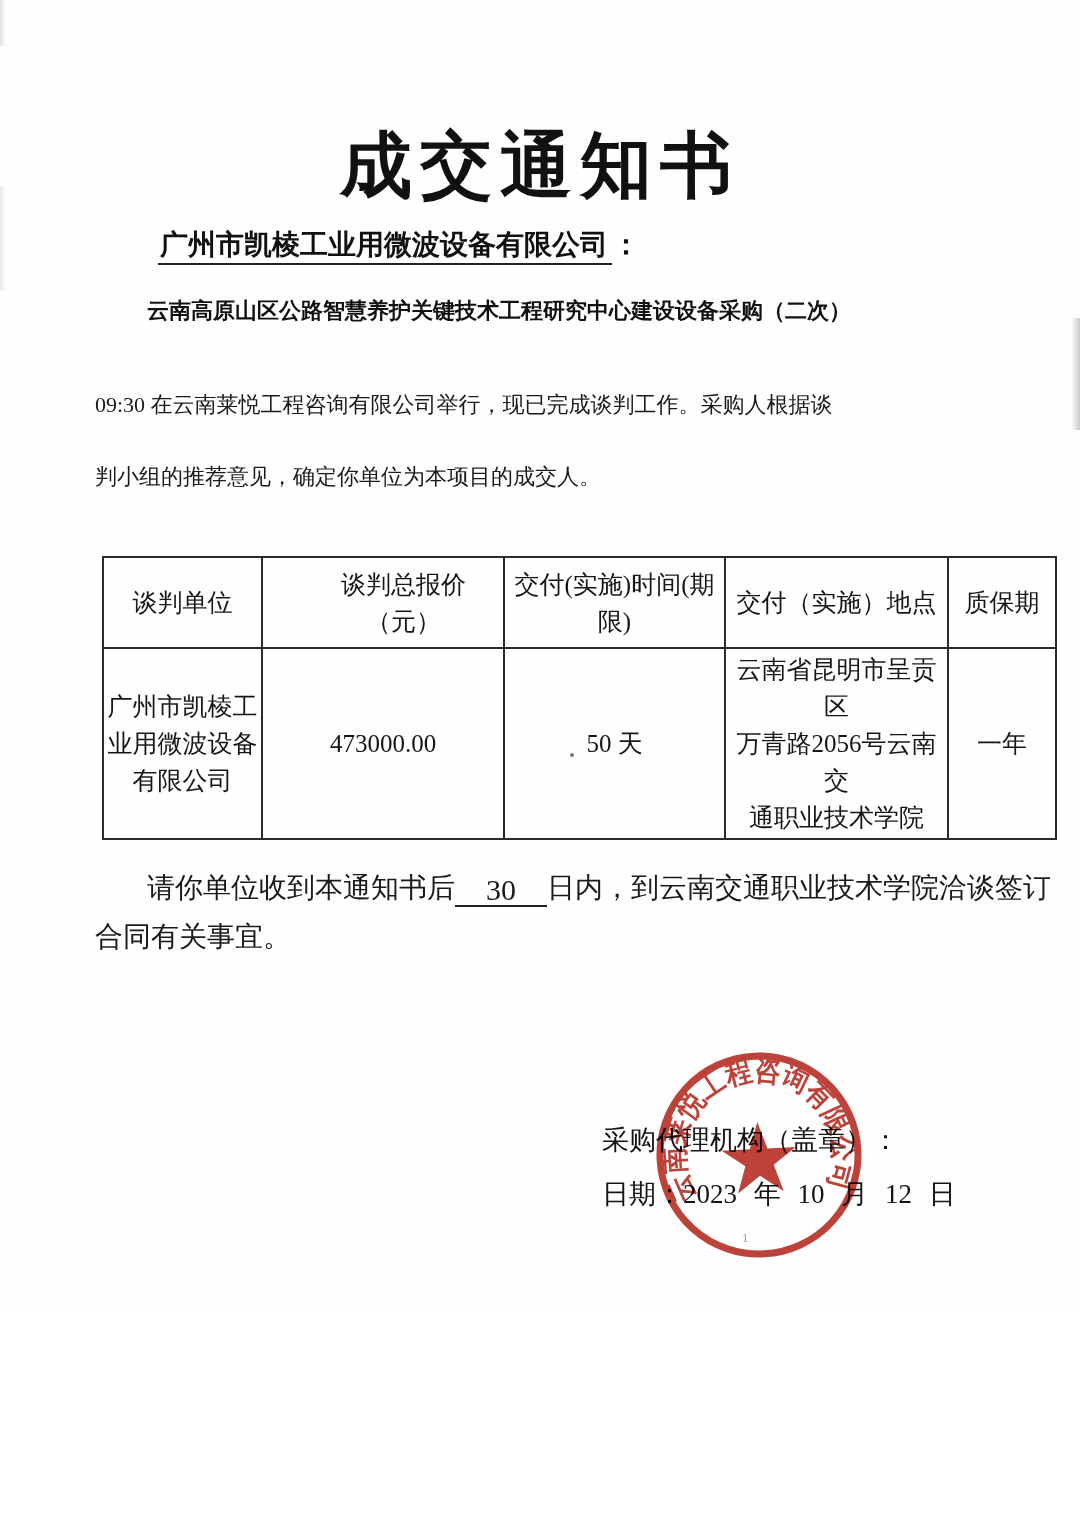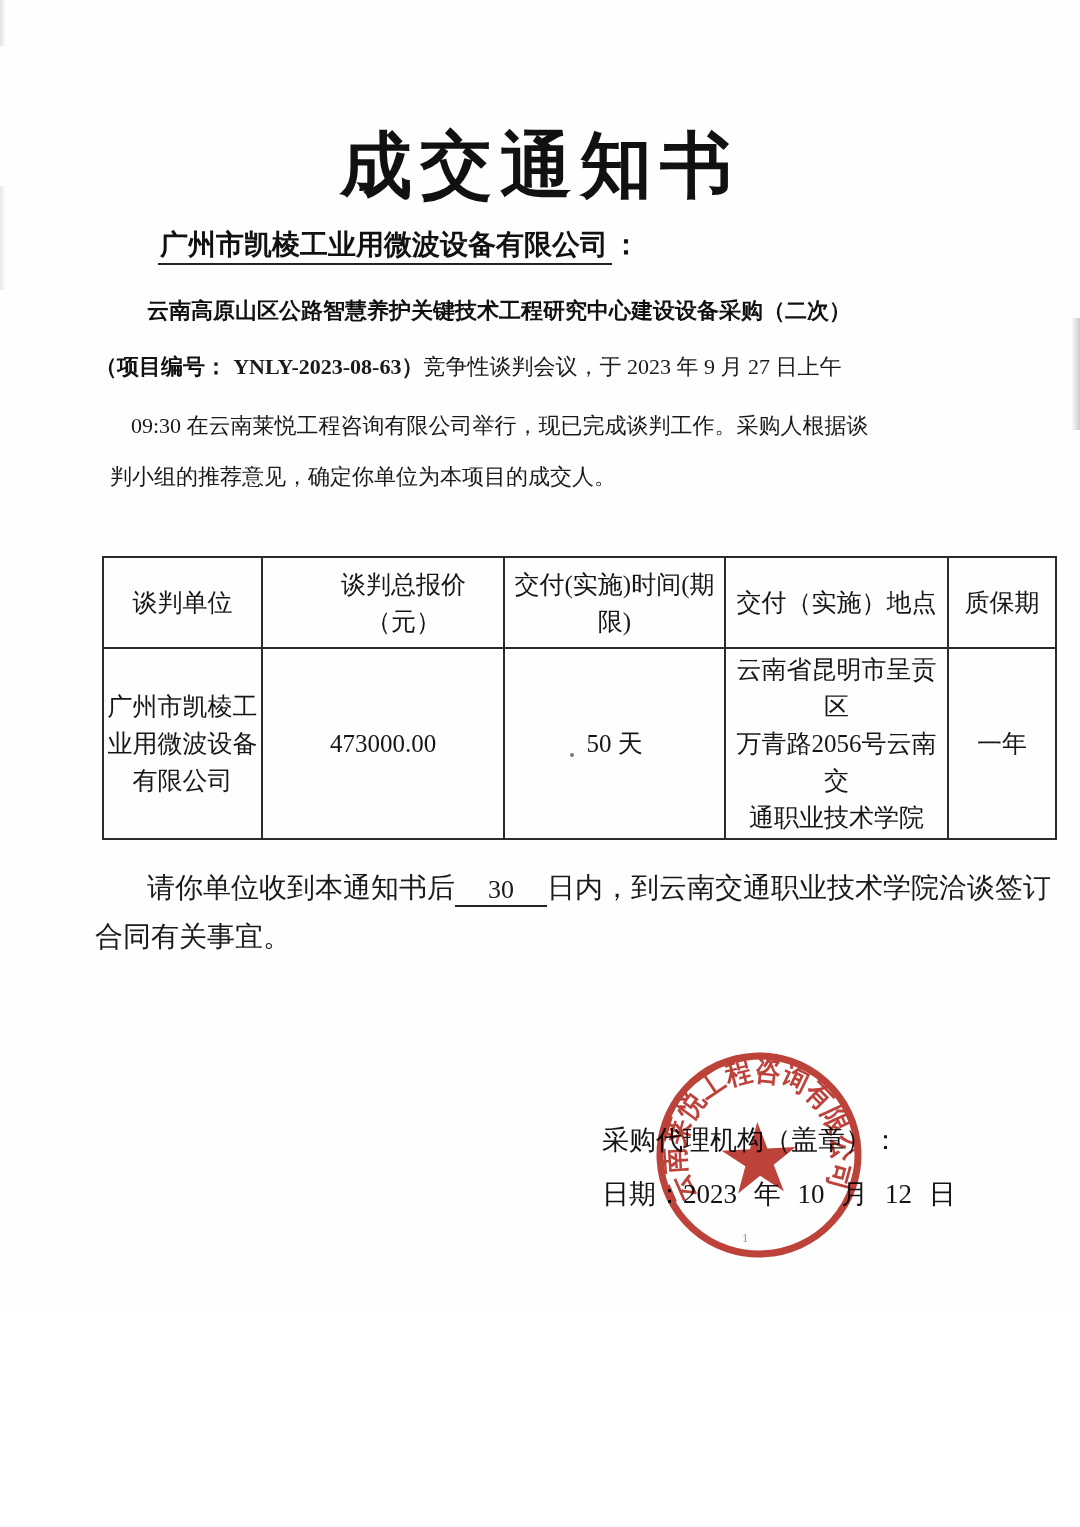--- a/index.html
+++ b/index.html
@@ -51,21 +51,21 @@
     white-space:pre-line;
     padding:2px;
     color:#161616;
   }
   .ntable tr.hdr td{height:85px;}
   .ntable tr.datarow td{height:146px;}
   .closing{font-size:28px;color:#1a1a1a;white-space:nowrap;}
   .blank30{
     display:inline-block;width:92px;
     border-bottom:2px solid #222;
-    text-align:center;font-size:26px;
+    text-align:center;font-size:30px;
     vertical-align:bottom;line-height:30px;margin-top:14px;
   }
   .sigline{
     font-size:27px;color:#141414;white-space:nowrap;
   }
   .dateline{word-spacing:10px;}
   .stamp{
     top:1044px;left:648px;width:222px;height:222px;
     mix-blend-mode:multiply;opacity:.93;
   }
@@ -115,25 +115,22 @@
   <div class="abs wedge"></div>
   <div class="abs wedge-tail"></div>
 
   <div class="abs doc-title">成交通知书</div>
 
   <div class="abs addressee">
     <span class="uline">广州市凯棱工业用微波设备有限公司</span><span>：</span>
   </div>
 
   <div class="abs bodyline boldcjk" style="top:294px;left:147px;">云南高原山区公路智慧养护关键技术工程研究中心建设设备采购（二次）</div>
-  <div class="abs bodyline" style="top:350px;left:95px;">
-    <span class="boldcjk">（项目编号： </span><span class="codeseg">YNLY-2023-08-63）</span><span>竞争性谈判会议，于 2023 年 9 月 27 日上午</span>
-  </div>
-  <div class="abs bodyline" style="top:409px;left:95px;margin-left:36px;">09:30 在云南莱悦工程咨询有限公司举行，现已完成谈判工作。采购人根据谈</div>
-  <div class="abs bodyline" style="top:460px;left:110px;">判小组的推荐意见，确定你单位为本项目的成交人。</div>
+  <div class="abs bodyline" style="top:388px;left:95px;">09:30 在云南莱悦工程咨询有限公司举行，现已完成谈判工作。采购人根据谈</div>
+  <div class="abs bodyline" style="top:460px;left:95px;">判小组的推荐意见，确定你单位为本项目的成交人。</div>
 
   <table class="abs ntable">
     <tbody>
         <tr class="hdr">
       <td style="width:153px;">谈判单位</td>
       <td style="width:195px;padding-left:43px;">谈判总报价
 （元）</td>
       <td style="width:215px;">交付(实施)时间(期
 限)</td>
       <td style="width:217px;margin-top:24px;">交付（实施）地点</td>

